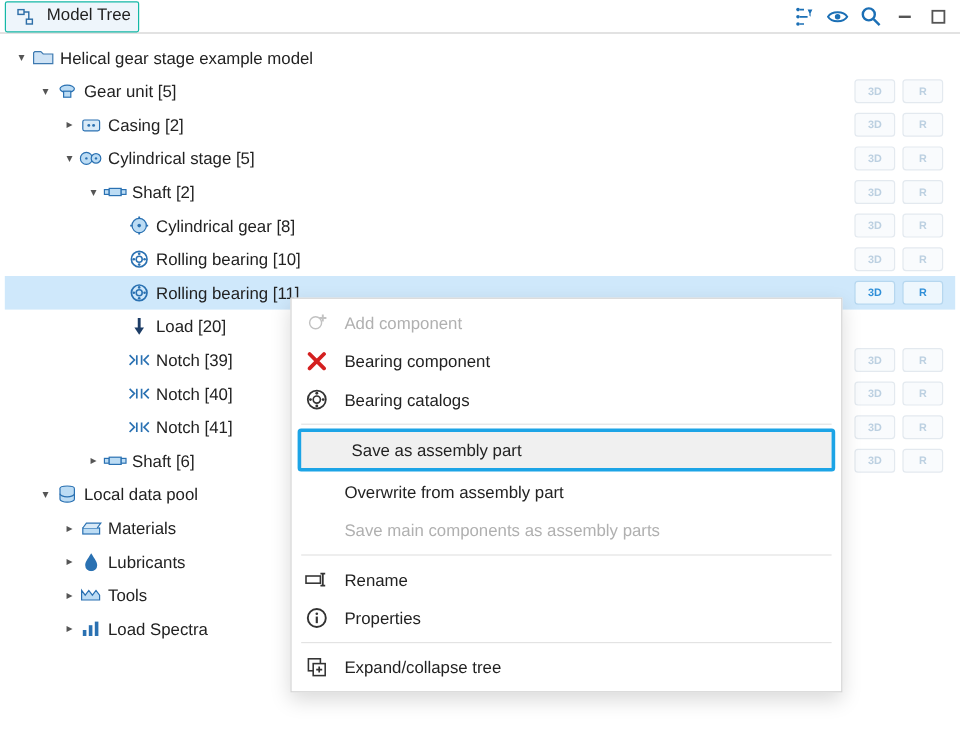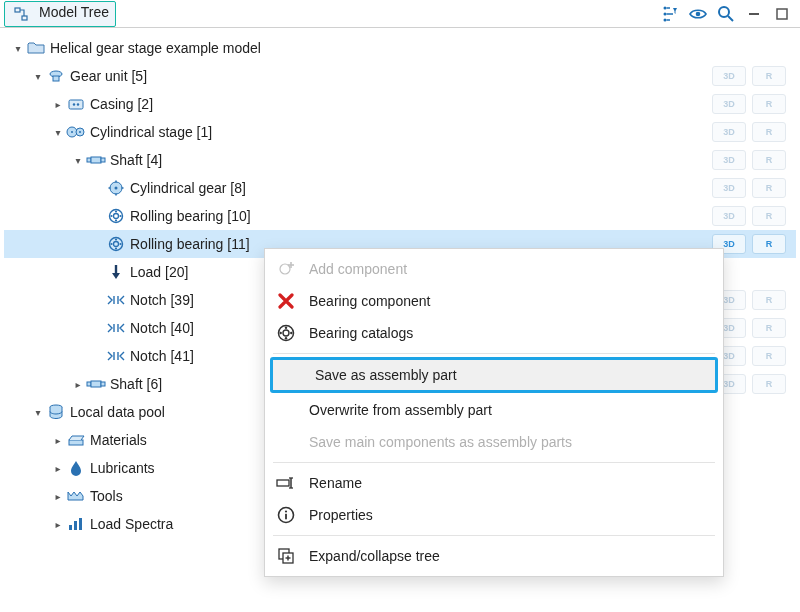--- a/index.html
+++ b/index.html
@@ -70,21 +70,21 @@
     border: 1px solid #e3e9ef;
     border-radius: 3px;
     display:flex; align-items:center; justify-content:center;
     font-size: 9px; font-weight: 600;
     color: #bcd0e1;
     background: #f9fbfd;
   }
   .ghost-badge.active { color:#2f8fd8; border-color:#b6d7ef; background:#eef7fd; }
   .context-menu {
     position: absolute;
-    left: 264px;
+    left: 242px;
     top: 248px;
     width: 460px;
     background: #fff;
     border: 1px solid #d4d4d4;
     box-shadow: 0 6px 16px rgba(0,0,0,0.15);
     padding: 4px 0;
     z-index: 20;
   }
   .ctx-item {
     display: flex;
@@ -213,38 +213,38 @@
     <span class="indent" style="width:46px"></span>
     <span class="chevron">▾</span>
     <span class="node-icon">
       <svg width="20" height="16" viewBox="0 0 20 16">
           <circle cx="6" cy="8" r="5" fill="#bcdcf4" stroke="#2a71b2" stroke-width="1"></circle>
           <circle cx="14" cy="8" r="4" fill="#bcdcf4" stroke="#2a71b2" stroke-width="1"></circle>
           <circle cx="6" cy="8" r="1" fill="#2a71b2"></circle>
           <circle cx="14" cy="8" r="1" fill="#2a71b2"></circle>
         </svg>
     </span>
-    <span class="label">Cylindrical stage [1]</span>
+    <span class="label">Cylindrical stage [5]</span>
     <div class="row-right">
       <span class="ghost-badge">3D</span>
       <span class="ghost-badge">R</span>
     </div>
   </div>
 
   <div class="row">
     <span class="indent" style="width:66px"></span>
     <span class="chevron">▾</span>
     <span class="node-icon">
       <svg width="20" height="10" viewBox="0 0 20 10">
           <rect x="1" y="3" width="4" height="4" fill="#bcdcf4" stroke="#2a71b2"></rect>
           <rect x="5" y="2" width="10" height="6" fill="#bcdcf4" stroke="#2a71b2"></rect>
           <rect x="15" y="3" width="4" height="4" fill="#bcdcf4" stroke="#2a71b2"></rect>
         </svg>
     </span>
-    <span class="label">Shaft [4]</span>
+    <span class="label">Shaft [2]</span>
     <div class="row-right">
       <span class="ghost-badge">3D</span>
       <span class="ghost-badge">R</span>
     </div>
   </div>
 
   <div class="row">
     <span class="indent" style="width:86px"></span>
     <span class="chevron none"></span>
     <span class="node-icon">

